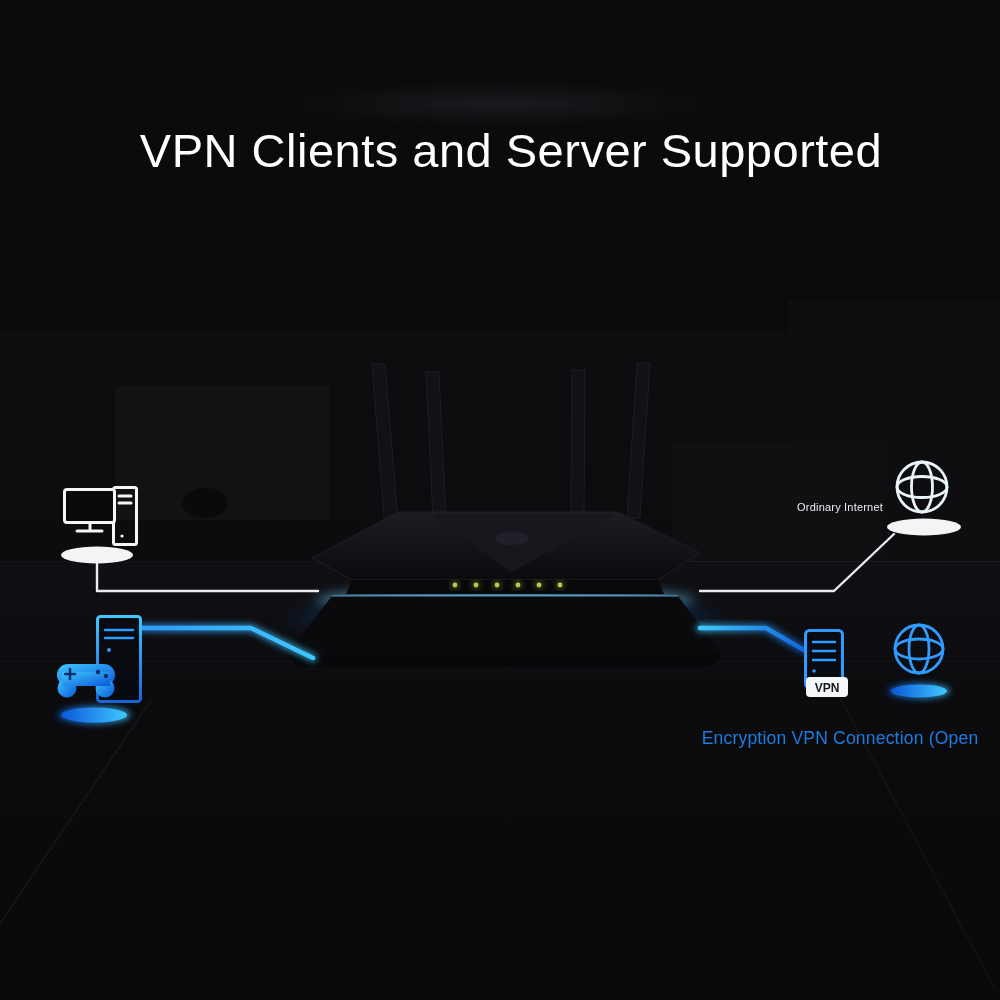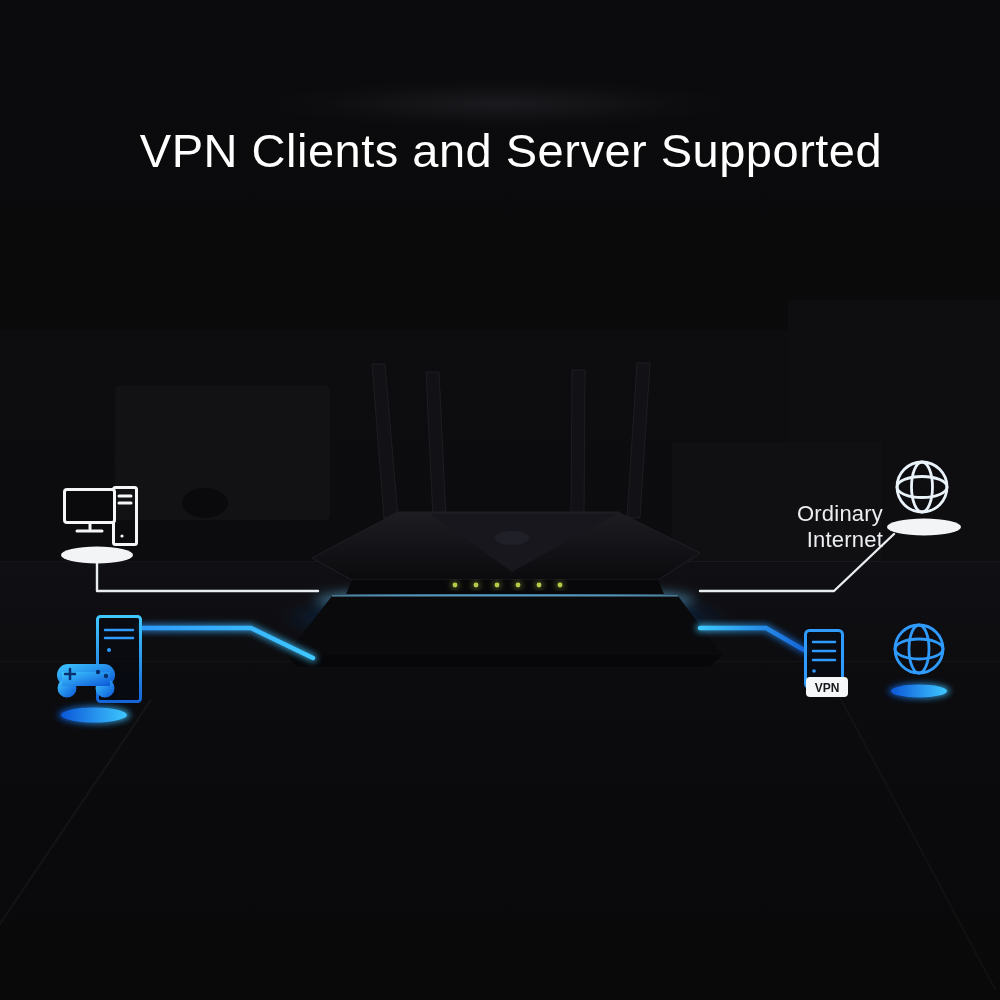--- a/index.html
+++ b/index.html
@@ -26,21 +26,21 @@
   .seam-d1{left:150px;top:700px;width:2px;height:360px;transform:rotate(34deg);transform-origin:top;}
   .seam-d2{left:835px;top:690px;width:2px;height:340px;transform:rotate(-28deg);transform-origin:top;background:rgba(255,255,255,.03);}
   .scene-svg{left:0;top:0;width:1000px;height:1000px;}
   
   .page-title{
     left:0;top:112px;width:1000px;text-align:center;
     color:#ffffff;font-size:47px;font-weight:500;letter-spacing:.5px;
   }
   .ordinary-label{
     left:735px;top:501px;width:148px;text-align:right;
-    color:#ECEEF1;font-size:22px;letter-spacing:.2px;
+    color:#ECEEF1;font-size:11px;letter-spacing:.2px;
   }
   .vpn-label{
     left:690px;top:726px;width:300px;text-align:center;
     color:#1E7BE0;font-size:17.5px;line-height:25px;letter-spacing:.2px;
   }
 </style>
 </head>
 <body>
 
 <div class="stage">
@@ -197,15 +197,16 @@
         <text x="827" y="691.5" text-anchor="middle" font-size="12" font-weight="bold" fill="#16181C" font-family="Liberation Sans, sans-serif">VPN</text>
       </g>
     </g>
   </svg>
 
   <h1 class="abs page-title" style="margin:11px;">VPN Clients and Server Supported</h1>
 
   <div class="abs ordinary-label">Ordinary Internet</div>
 
   <div class="abs vpn-label">
+    <div>Encryption VPN Connection (Open</div>
   </div>
 
 </div>
 
 </body></html>

